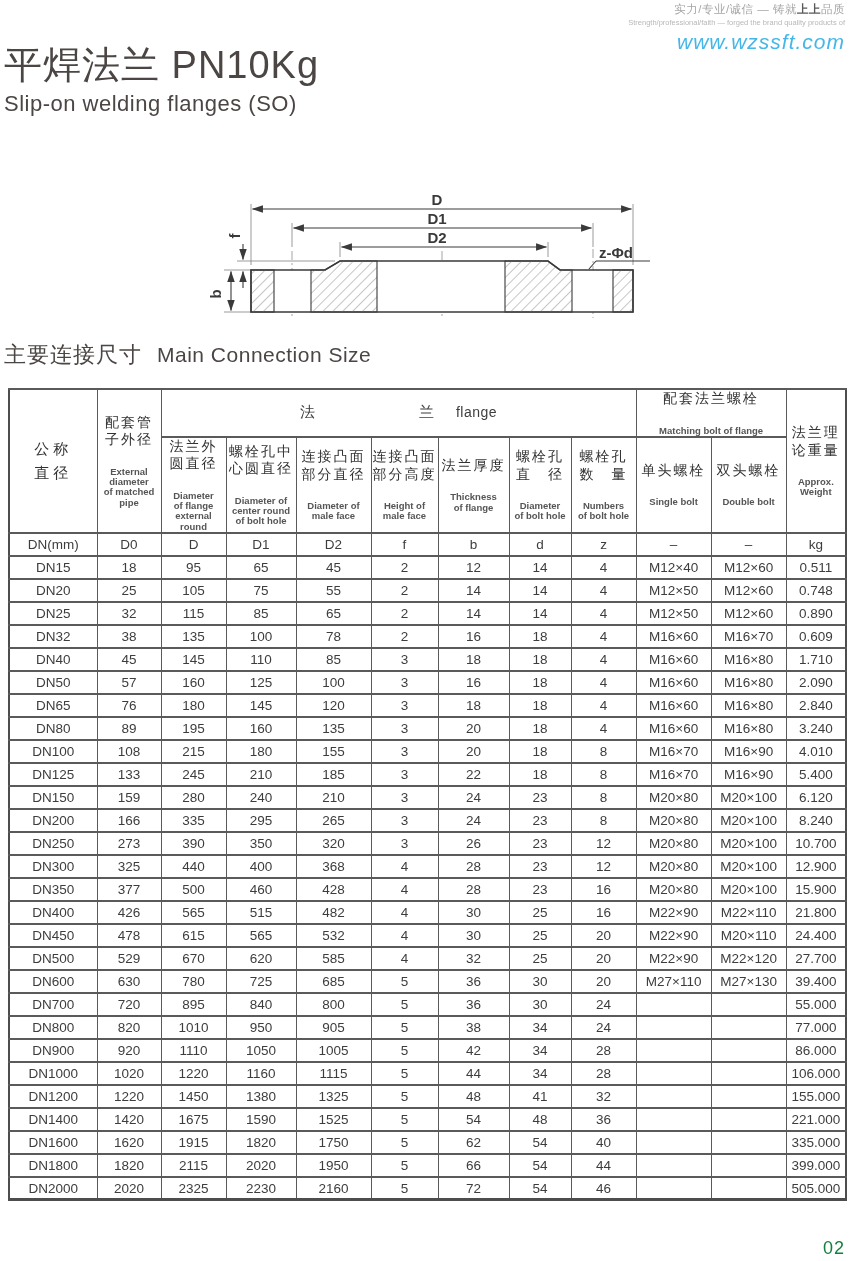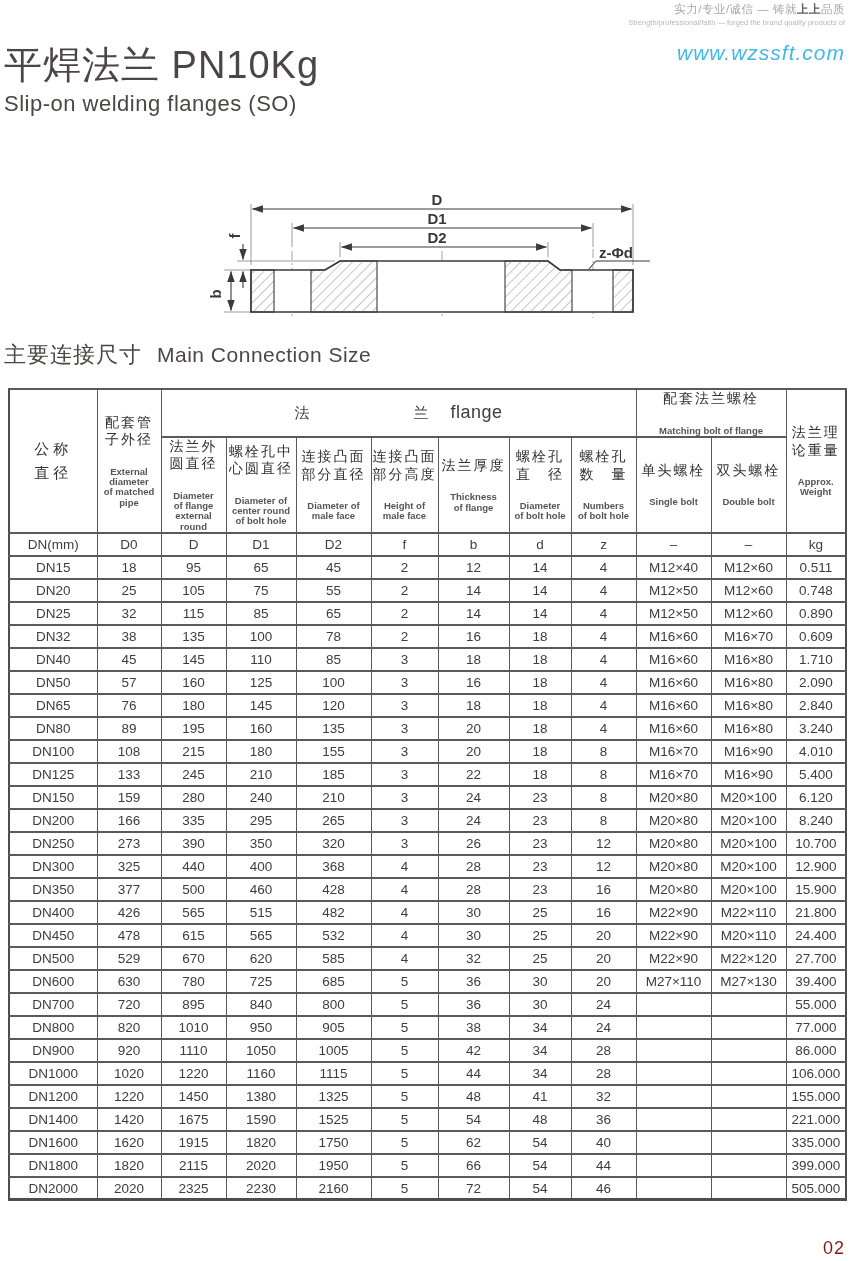--- a/index.html
+++ b/index.html
@@ -4,21 +4,21 @@
 <style>
   * { margin:0; padding:0; box-sizing:border-box; }
   body { background:#e8e8e8; font-family:"Liberation Sans", sans-serif; }
   .page { position:relative; width:851px; height:1261px; background:#ffffff; margin:0 auto; overflow:hidden;padding-left:33px; }
 
   
   .top-header { position:absolute; top:2px; right:6px; text-align:right; }
   .slogan-cn { font-size:11.5px; color:#a6a6a6; letter-spacing:0.5px; }
   .slogan-cn b { color:#5a5a5a; }
   .slogan-en { font-size:7.5px; color:#b8b8b8; margin-top:1px; }
-  .website { font-size:21px; color:#45b6e8; font-style:italic; margin-top:14px; letter-spacing:1px; }
+  .website { font-size:21px; color:#45b6e8; font-style:italic; margin-top:3px; letter-spacing:1px; }
 
   
   .title-block { position:absolute; left:4px; top:40px; color:#4b4644; }
   .title-cn { font-size:38px; letter-spacing:1px; }
   .title-en { font-size:22px; letter-spacing:0.5px; }
 
   
   .section-title { position:absolute; left:4px; top:340px; color:#4b4644; font-size:22px; letter-spacing:1px; }
   .section-title .en { font-size:21px; margin-left:15px; letter-spacing:0.5px; }
 
@@ -31,28 +31,28 @@
               table-layout:fixed; border:2px solid #4d4d4d; border-bottom-width:3px; }
   table.tbl th, table.tbl td {
     border-left:1px solid #5a5a5a; border-right:1px solid #5a5a5a;
     border-top:2px solid #5a5a5a; border-bottom:2px solid #5a5a5a;
     text-align:center; vertical-align:middle; color:#3d3d3d; overflow:hidden;
   }
   .hdr-cn { font-size:14px; color:#333; letter-spacing:2px; white-space:pre-line; line-height:1.25; }
   .hdr-cn.big { font-size:15px; letter-spacing:4px; line-height:1.6; }
   .hdr-en { font-size:9.5px; color:#555; white-space:pre-line; line-height:1.08; margin-top:18px; letter-spacing:0; font-weight:bold; }
   .span-flange { font-size:15px; letter-spacing:2px; color:#333; height:26px; font-weight:normal; }
-  .span-flange .en { font-size:18px; letter-spacing:0.5px; margin-left:20px; }
+  .span-flange .en { font-size:14px; letter-spacing:0.5px; margin-left:20px; }
   .span-bolt .hdr-cn { letter-spacing:2px; }
   tr.hdr2 th { height:70px; font-weight:normal; }
   tr.hdr1 th { font-weight:normal; }
   tr.units td { height:23px; font-size:13.5px; }
   tbody#rows td { height:23px; font-size:13.5px; white-space:nowrap; }
 
-  .page-number { position:absolute; right:6px; bottom:2px; font-size:18px; color:#7f1d1d; letter-spacing:1px; }
+  .page-number { position:absolute; right:6px; bottom:2px; font-size:18px; color:#15803d; letter-spacing:1px; }
 </style>
 </head>
 <body>
 
 <div class="page">
 
   <div class="top-header">
     <div class="slogan-cn"><span>实力/专业/诚信 — 铸就</span><b>上上</b><span>品质</span></div>
     <div class="slogan-en">Strength/professional/faith — forged the brand quality products of</div>
     <div class="website">www.wzssft.com</div>

